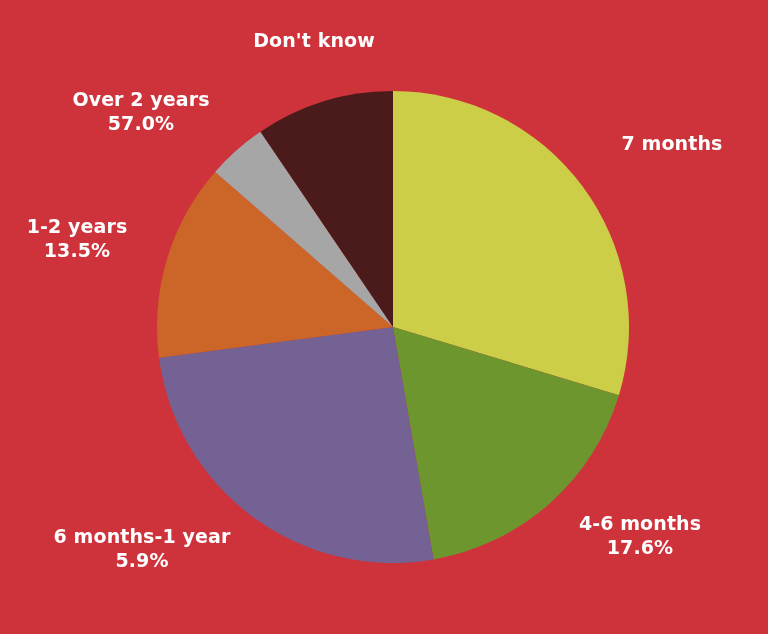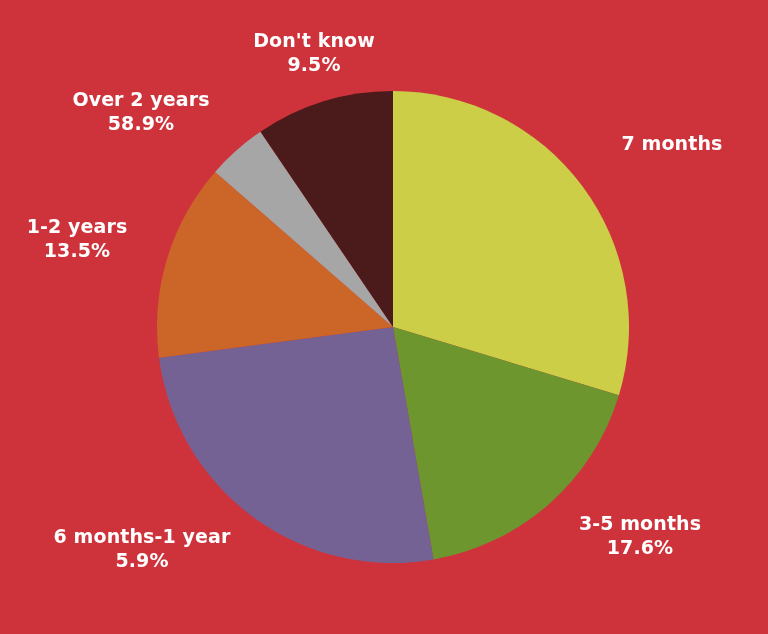--- a/index.html
+++ b/index.html
@@ -65,37 +65,36 @@
         <path d="M 393 327 L 215.13 171.89 A 236 236 0 0 1 260.46 131.73 Z" fill="#a6a6a6"></path>
         <path d="M 393 327 L 260.46 131.73 A 236 236 0 0 1 393.00 91.00 Z" fill="#4b1a1a"></path>
       </g>
   </svg>
 
   <div class="pie-label" id="label-0">
     <span class="lbl-name">7 months</span>
   </div>
 
   <div class="pie-label" id="label-1">
-    <span class="lbl-name">3-5 months</span>
+    <span class="lbl-name">4-6 months</span>
     <span class="lbl-value">17.6%</span>
   </div>
 
   <div class="pie-label" id="label-2">
     <span class="lbl-name">6 months-1 year</span>
     <span class="lbl-value">5.9%</span>
   </div>
 
   <div class="pie-label" id="label-3">
     <span class="lbl-name">1-2 years</span>
     <span class="lbl-value">13.5%</span>
   </div>
 
   <div class="pie-label" id="label-4">
     <span class="lbl-name">Over 2 years</span>
-    <span class="lbl-value">58.9%</span>
+    <span class="lbl-value">57.0%</span>
   </div>
 
   <div class="pie-label" id="label-5">
     <span class="lbl-name">Don't know</span>
-    <span class="lbl-value">9.5%</span>
   </div>
 
 </div>
 
 </body></html>

